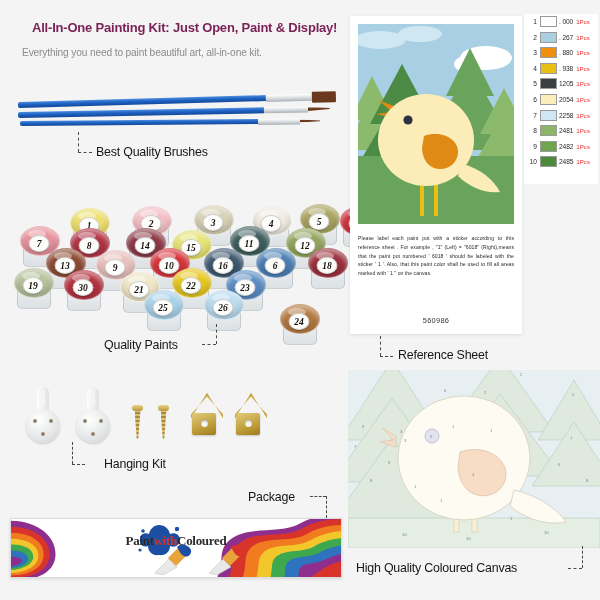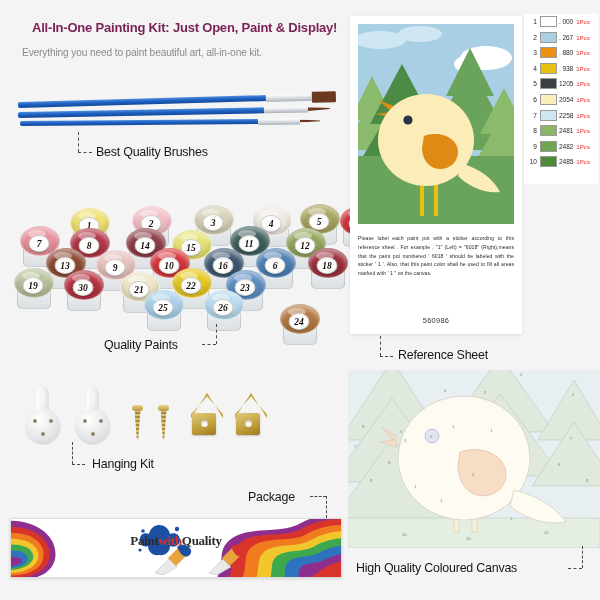--- a/index.html
+++ b/index.html
@@ -392,21 +392,21 @@
     <div class="hanger" style="left:212px;top:8px;">
       <div class="tri"></div>
       <div class="plate"></div>
     </div>
   </div>
 
   <div class="leader" style="left:72px;top:442px;width:20px;height:24px;">
     <div class="v" style="left:0;top:0;height:22px;"></div>
     <div class="h" style="left:0;top:22px;width:13px;"></div>
   </div>
-  <div class="callout" style="left:92px;top:457px;">Hanging Kit</div>
+  <div class="callout" style="left:104px;top:457px;">Hanging Kit</div>
 
   <div class="callout" style="left:248px;top:490px;">Package</div>
   <div class="leader" style="left:310px;top:496px;width:24px;height:24px;">
     <div class="h" style="left:0;top:0;width:16px;"></div>
     <div class="v" style="left:16px;top:0;height:22px;"></div>
   </div>
 
   <div class="package">
     <svg class="rainbow-l" viewBox="0 0 130 66" preserveAspectRatio="none">
       <path d="M0 6 C34 4 54 24 50 44 C47 60 26 68 0 64 Z" fill="#8e2f8e"></path>
@@ -428,21 +428,21 @@
       <path d="M150 46 C138 46 128 52 120 58 C114 62 108 66 104 66 L150 66 Z" fill="#d9342b"></path>
     </svg>
     <svg class="splat" viewBox="0 0 46 34">
       <path d="M22 2 C28 2 32 6 33 11 C38 9 43 12 43 17 C43 22 38 25 33 23 C33 29 28 33 22 32 C16 33 11 29 11 23 C6 25 2 21 3 16 C3 11 8 9 12 11 C13 6 17 2 22 2 Z" fill="#1c4fa1"></path>
       <circle cx="40" cy="6" r="2.2" fill="#1c4fa1"></circle>
       <circle cx="6" cy="8" r="1.8" fill="#1c4fa1"></circle>
       <circle cx="43" cy="28" r="1.5" fill="#1c4fa1"></circle>
       <circle cx="3" cy="27" r="1.6" fill="#1c4fa1"></circle>
     </svg>
     <div class="pkg-brand">
-      <span>Paint</span><span class="w">with</span><span>Quality</span>
+      <span>Paint</span><span class="w">with</span><span>Coloured</span>
     </div>
     <svg class="pkg-brush" style="left:142px;width:40px;height:32px;" viewBox="0 0 40 32">
       <path d="M2 30 L16 16 L24 24 L10 32 Z" fill="#e9e9e9" stroke="#c2c2c2" stroke-width="0.6"></path>
       <path d="M15 15 L25 5 L33 13 L23 23 Z" fill="#e8a33a"></path>
       <path d="M24 4 C28 0 36 2 38 7 C39 11 35 15 31 13 C27 11 26 7 24 4 Z" fill="#1c4fa1"></path>
     </svg>
     <svg class="pkg-brush" style="left:196px;width:40px;height:32px;" viewBox="0 0 40 32">
       <path d="M2 30 L16 16 L24 24 L10 32 Z" fill="#e9e9e9" stroke="#c2c2c2" stroke-width="0.6"></path>
       <path d="M15 15 L25 5 L33 13 L23 23 Z" fill="#e8a33a"></path>
       <path d="M24 4 C28 0 36 2 38 7 C39 11 35 15 31 13 C27 11 26 7 24 4 Z" fill="#d9342b"></path>

